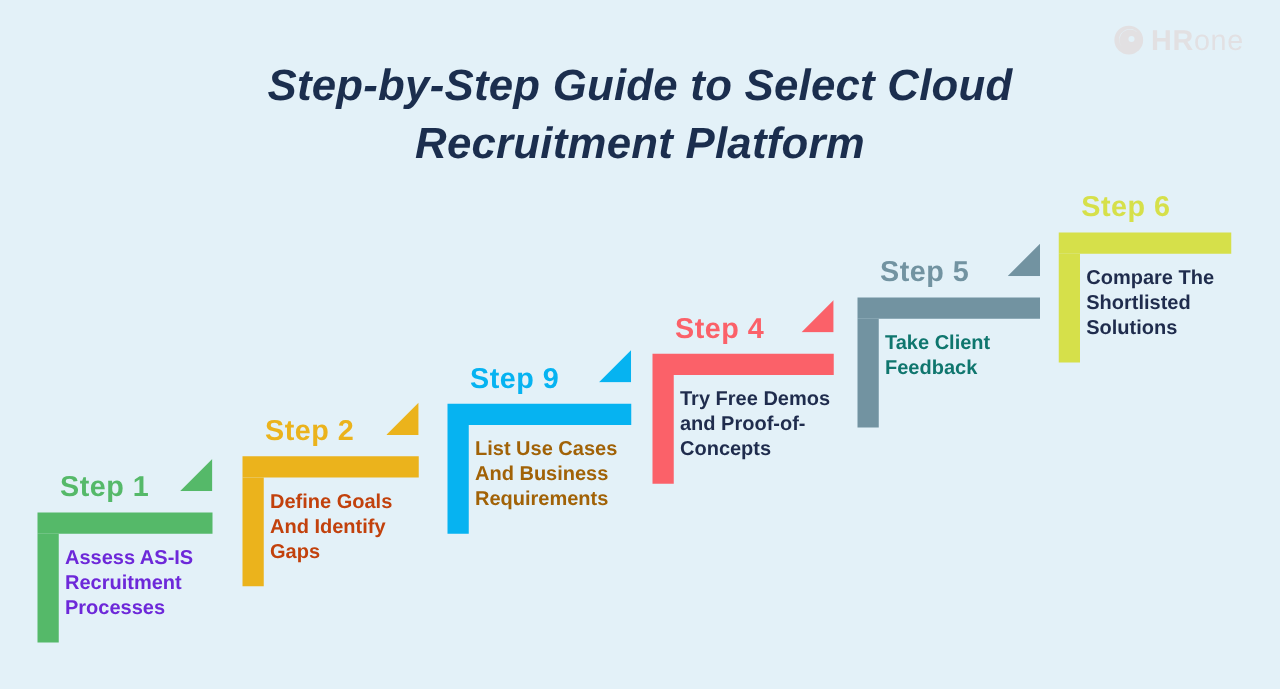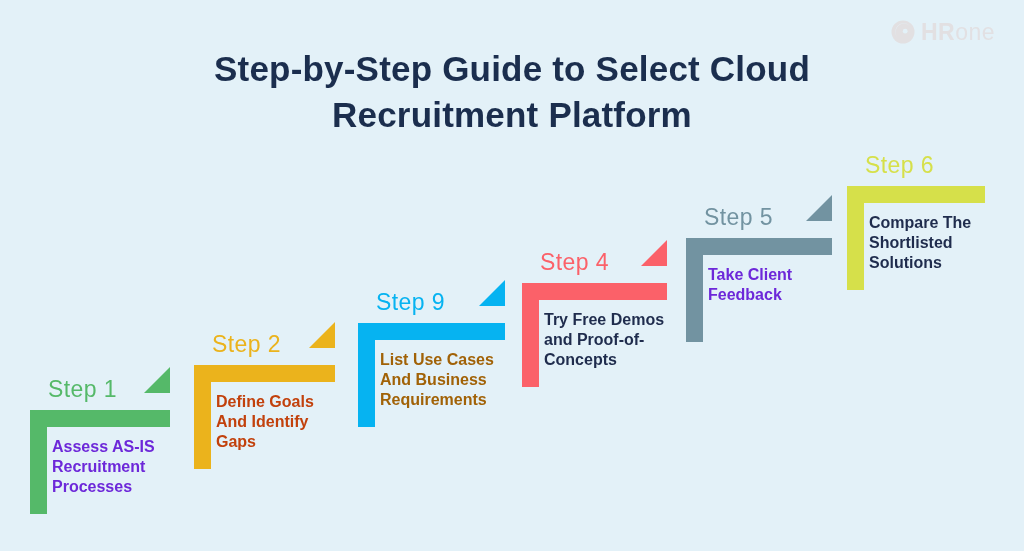--- a/index.html
+++ b/index.html
@@ -40,21 +40,21 @@
   .logo-hr { font-weight: 800; letter-spacing: 0.5px; }
   .logo-one { font-weight: 400; opacity: 0.95; letter-spacing: 0.5px; }
 
   
   .step { position: absolute; }
   .step-label {
     position: absolute;
     left: 18px;
     top: -34px;
     font-size: 23px;
-    font-weight: 400;
+    font-weight: 700;
     letter-spacing: 0.4px;
     color: var(--step-color);
     white-space: nowrap;
   }
   .triangle {
     position: absolute;
     right: 0;
     top: -43px;
     width: 26px;
     height: 26px;
@@ -83,21 +83,21 @@
     font-size: 16px;
     line-height: 20px;
     font-weight: 700;
     color: #1F2C4D;
     white-space: pre-line;
   }
 </style>
 </head>
 <body style="background: rgb(227, 241, 248);">
 
-<div class="title" style="color: rgb(27, 46, 78);">Step-by-Step Guide to Select Cloud
+<div class="title" style="color: rgb(27, 46, 78); font-style: italic;">Step-by-Step Guide to Select Cloud
 Recruitment Platform</div>
 
 <div class="logo">
   <svg class="logo-icon" width="26" height="26" viewBox="0 0 26 26">
     <circle cx="13" cy="13" r="11.5" fill="#E2E0E2"></circle>
     <path d="M20 7 A 8.5 8.5 0 0 0 7.5 18.5 A 6.5 6.5 0 0 1 20 7 Z" fill="#E3F1F8"></path>
     <circle cx="15.2" cy="12.2" r="2.4" fill="#E3F1F8"></circle>
   </svg>
   <span class="logo-text"><span class="logo-hr">HR</span><span class="logo-one">one</span></span>
 </div>
@@ -140,21 +140,21 @@
   <div class="desc" style="color: rgb(31, 44, 77);">Try Free Demos
 and Proof-of-
 Concepts</div>
 </div>
 
 <div class="step" style="left: 686px; top: 238px; width: 146px; --step-color: #7293A1;">
   <div class="step-label">Step 5</div>
   <div class="triangle"></div>
   <div class="bar-h"></div>
   <div class="bar-v"></div>
-  <div class="desc" style="color: #6d28d9;">Take Client
+  <div class="desc" style="color: #0f766e;">Take Client
 Feedback</div>
 </div>
 
 <div class="step" style="left: 847px; top: 186px; width: 138px; --step-color: #D6E04A;">
   <div class="step-label">Step 6</div>
 
   <div class="bar-h"></div>
   <div class="bar-v"></div>
   <div class="desc" style="color: rgb(31, 44, 77);">Compare The
 Shortlisted

